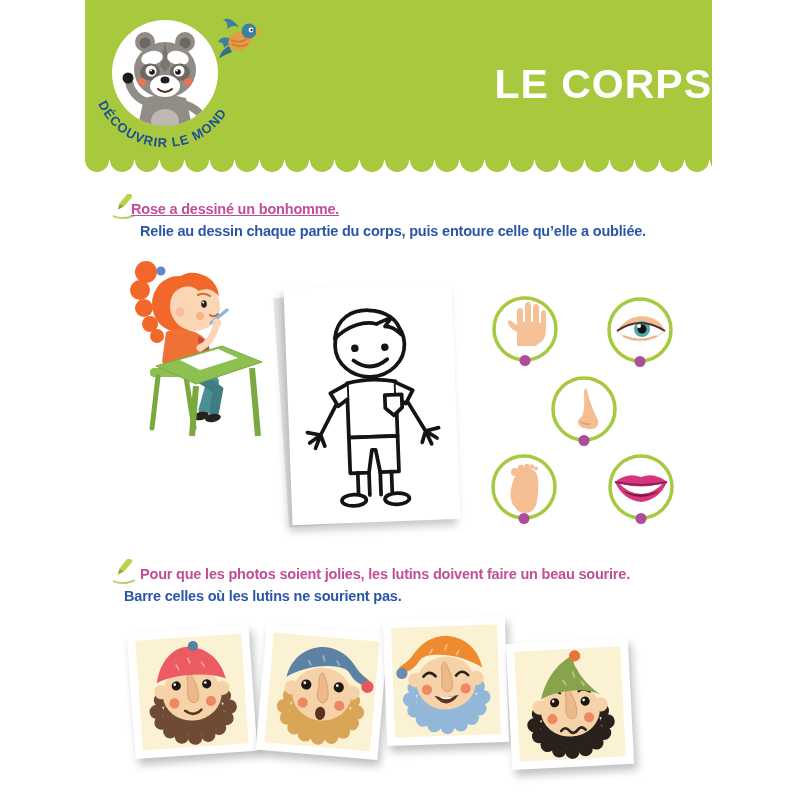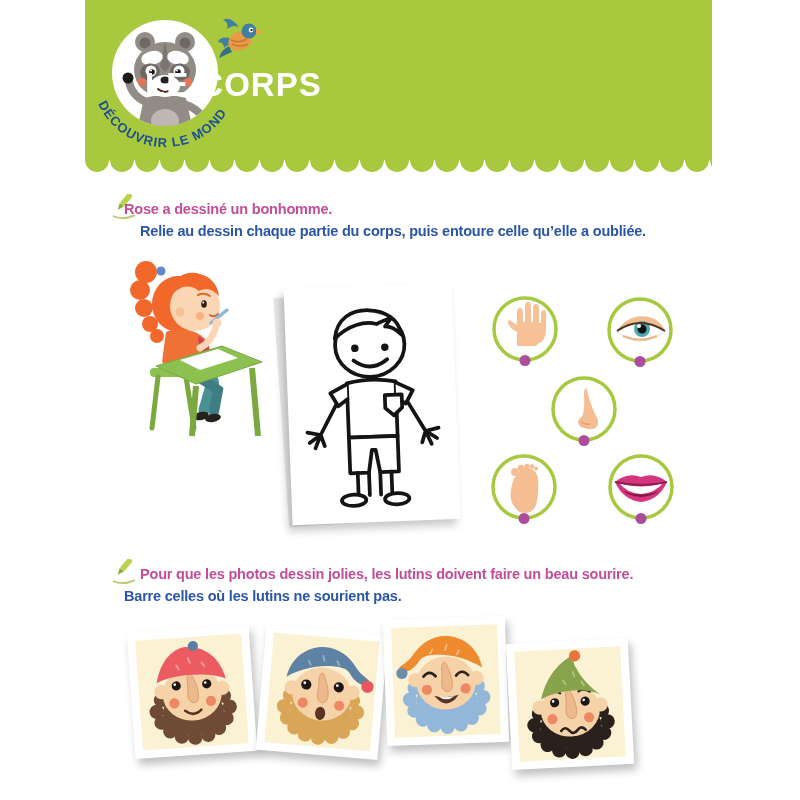--- a/index.html
+++ b/index.html
@@ -20,32 +20,32 @@
     left:112px;top:20px;width:106px;height:106px;background:#ffffff;border-radius:50%;overflow:hidden;
   }
   .badge-arc{left:85px;top:0;width:220px;height:175px;pointer-events:none;}
   .badge-arc text{
     font-family:"Liberation Sans",sans-serif;font-weight:bold;font-size:13px;letter-spacing:1px;
     fill:#1d4f91;
   }
   .bird{left:216px;top:14px;width:48px;height:52px;}
   .page-title{
     left:85px;top:64px;width:627px;padding-left:60px;box-sizing:border-box;
-    text-align:left;color:#ffffff;font-weight:800;font-size:33px;letter-spacing:1px;
+    text-align:right;color:#ffffff;font-weight:800;font-size:41px;letter-spacing:1px;
     line-height:41px;
   }
 
   
   .pencil{width:28px;height:28px;}
   .pencil-1{left:110px;top:194px;}
   .pencil-2{left:110px;top:559px;}
   .instr{font-weight:bold;font-size:14.5px;letter-spacing:-0.2px;white-space:nowrap;}
   .pink{color:#c14e96;}
   .blue{color:#2b55a7;}
-  .instr1a{left:124px;top:201px;}
+  .instr1a{left:131px;top:201px;text-decoration:underline;}
   .instr1b{left:140px;top:223px;}
   .instr2a{left:140px;top:566px;}
   .instr2b{left:124px;top:588px;}
 
   
   .girl{left:100px;top:250px;width:190px;height:190px;}
   .paper-back{left:281px;top:292px;width:168px;height:230px;background:#e9e9e9;transform:rotate(-4deg);}
   .paper{
     left:288px;top:286px;width:168px;height:236px;background:#ffffff;transform:rotate(-2.2deg);
     box-shadow:-4px 6px 8px rgba(0,0,0,0.22);
@@ -261,21 +261,21 @@
   </svg>
 </div>
 
 <svg class="abs pencil pencil-2" viewBox="0 0 30 30">
   <g transform="rotate(40 14 10)">
     <rect x="11" y="-3" width="6" height="15" rx="2" fill="#b9d44b"></rect>
     <path d="M11 12 L17 12 L14 19 Z" fill="#8fae2f"></path>
   </g>
   <path d="M4 24 Q14 28 26 23" stroke="#b9cf72" stroke-width="2.2" fill="none" stroke-linecap="round"></path>
 </svg>
-<div class="abs instr pink instr2a">Pour que les photos dessin jolies, les lutins doivent faire un beau sourire.</div>
+<div class="abs instr pink instr2a">Pour que les photos soient jolies, les lutins doivent faire un beau sourire.</div>
 <div class="abs instr blue instr2b">Barre celles où les lutins ne sourient pas.</div>
 
 <div class="abs photo photo-1">
   <div class="photo-inner">
     <svg viewBox="0 0 104 108">
       <g fill="#6f4a35">
         <circle cx="21" cy="60" r="7"></circle>
           <circle cx="16" cy="71" r="7"></circle>
           <circle cx="20" cy="82" r="7"></circle>
         <circle cx="28" cy="91" r="7"></circle>

